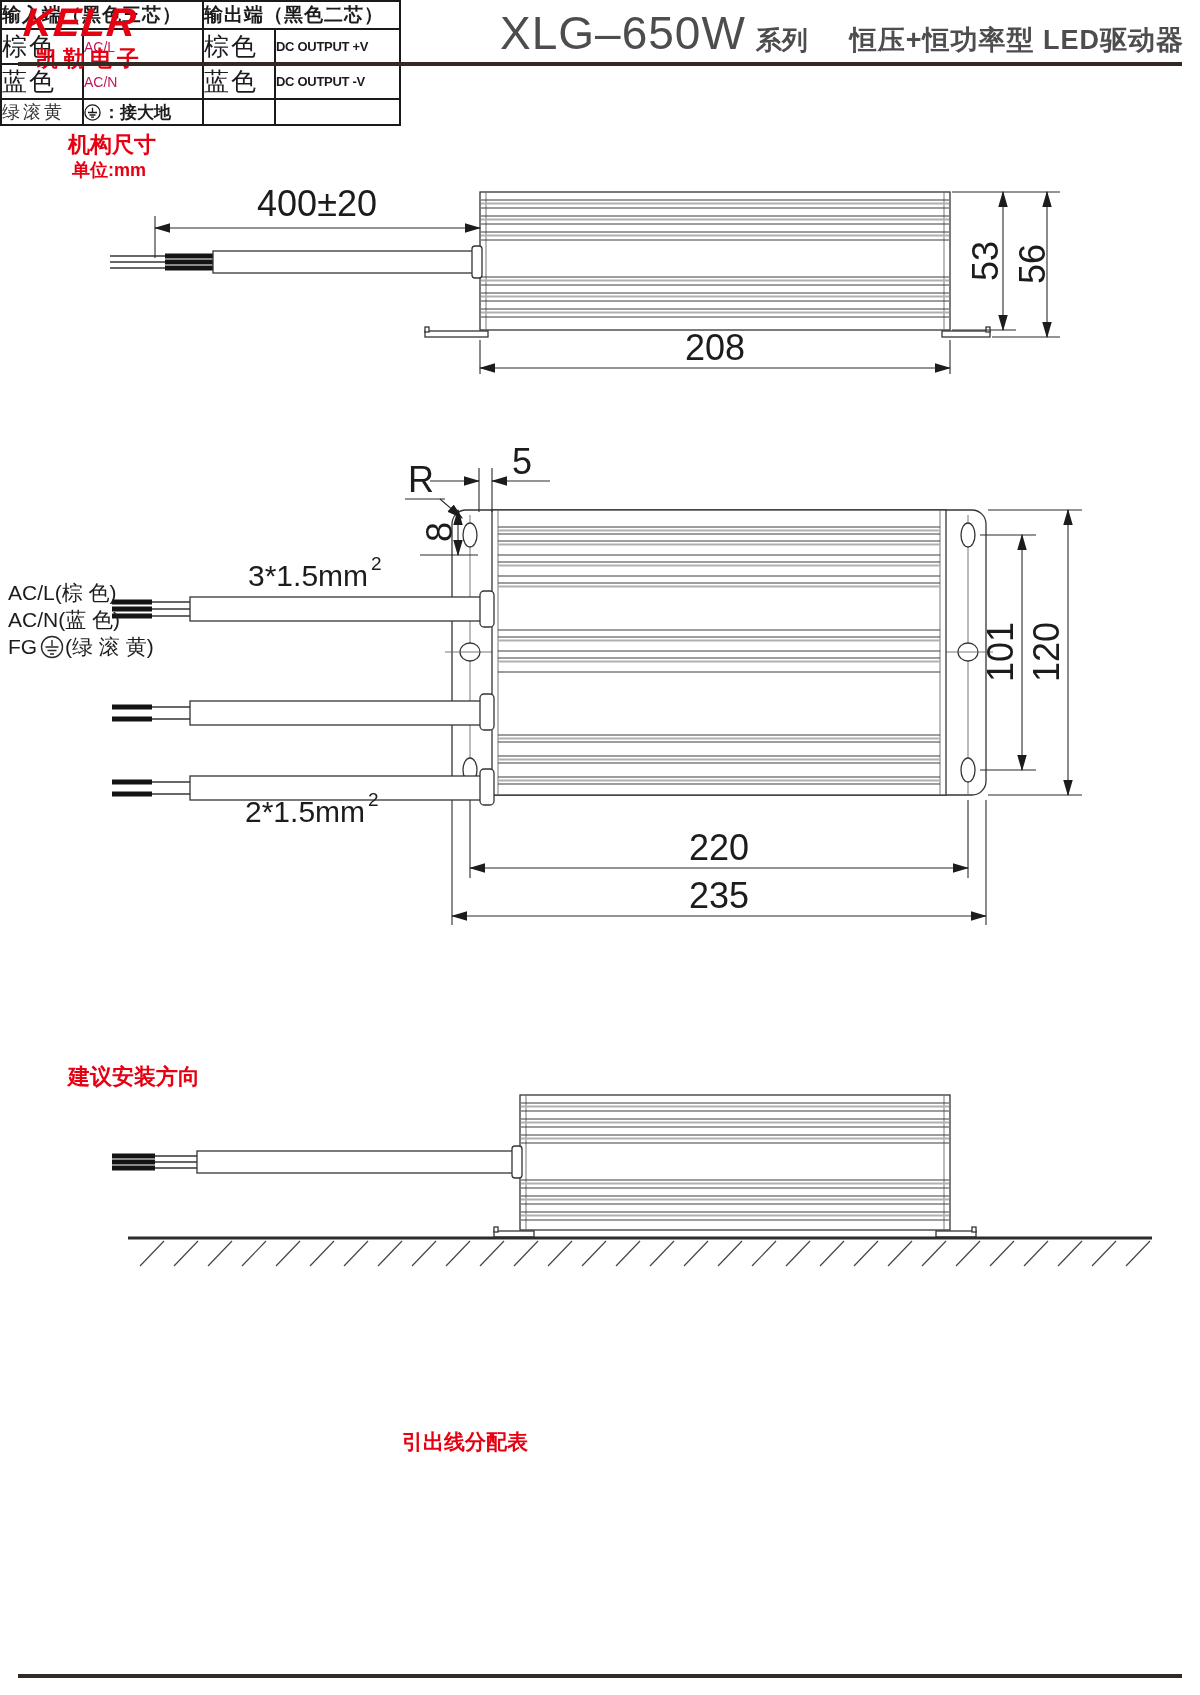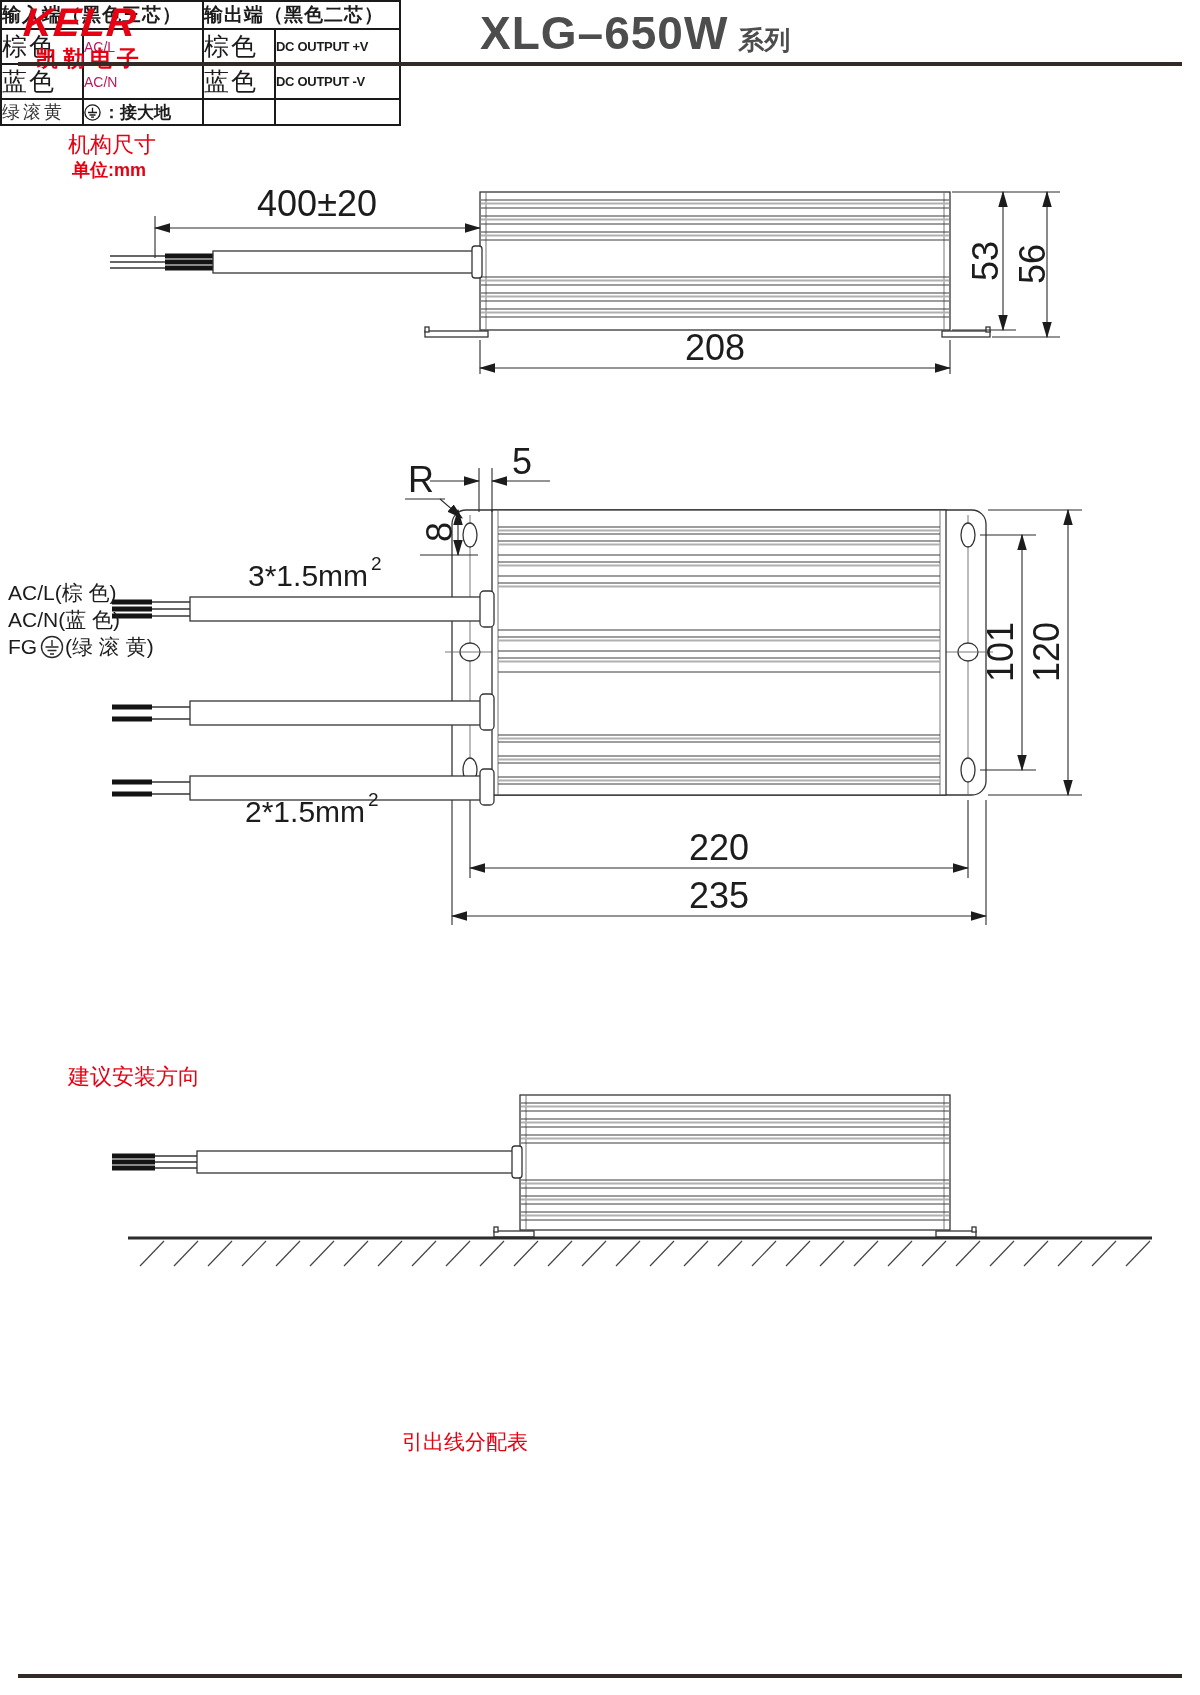--- a/index.html
+++ b/index.html
@@ -4,25 +4,25 @@
 <style>
   html,body{margin:0;padding:0;background:#ffffff;}
   #page{position:relative;width:1200px;height:1695px;background:#ffffff;overflow:hidden;
         font-family:"Liberation Sans",sans-serif;color:#1c1c1c;}
   .abs{position:absolute;}
   
   #logo-text{left:24px;top:2px;font-size:40px;font-weight:900;font-style:italic;
              letter-spacing:1px;color:#e60012;transform:skewX(-6deg);line-height:1;}
   #logo-sub{left:36px;top:48px;font-size:22px;font-weight:bold;color:#e60012;letter-spacing:5px;line-height:1;}
   #title-row{left:480px;top:6px;display:flex;align-items:baseline;white-space:nowrap;}
-  #title-model{font-size:46px;color:#4d4d4d;font-weight:700;letter-spacing:1px;}
+  #title-model{font-size:46px;color:#4d4d4d;font-weight:400;letter-spacing:1px;margin-left:20px;}
   #title-series{font-size:26px;color:#4d4d4d;font-weight:600;margin-left:10px;}
   #title-subtitle{font-size:27px;color:#4d4d4d;font-weight:600;margin-left:42px;letter-spacing:1px;}
   .rule{left:18px;width:1164px;height:4px;background:#332a26;}
-  .red-label{color:#e60012;font-weight:normal;line-height:1;}
+  .red-label{color:#e60012;font-weight:bold;line-height:1;}
   
   svg text{fill:#1c1c1c;}
   .dim{font-size:36px;font-family:"Liberation Sans",sans-serif;}
   .wlabel{font-size:21px;font-family:"Liberation Sans",sans-serif;}
   .sqmm{font-size:30px;}
   .sqexp{font-size:19px;}
   .ln{stroke:#353535;stroke-width:1.3;fill:none;}
   .thin{stroke:#6a6a6a;stroke-width:0.9;fill:none;}
   .dimln{stroke:#2a2a2a;stroke-width:1.1;fill:none;}
   .wh{fill:#ffffff;stroke:#353535;stroke-width:1.3;}
@@ -42,20 +42,21 @@
 </head>
 <body>
 
 <div id="page">
 
   <div class="abs" id="logo-text">KELR</div>
   <div class="abs" id="logo-sub">凯勒电子</div>
   <div class="abs" id="title-row">
     <span id="title-model">XLG–650W</span>
     <span id="title-series">系列</span>
+    <span id="title-subtitle">恒压+恒功率型 LED驱动器</span>
   </div>
   <div class="abs rule" style="top:62px;"></div>
 
   <div class="abs red-label" style="left:68px;top:134px;font-size:22px;">机构尺寸</div>
   <div class="abs red-label" style="left:72px;top:161px;font-size:18px;font-weight:bold;">单位:mm</div>
   <div class="abs red-label" style="left:68px;top:1066px;font-size:22px;">建议安装方向</div>
   <div class="abs red-label" style="left:402px;top:1431px;font-size:21px;">引出线分配表</div>
 
   <svg class="abs" style="left:0;top:130px;" width="1200" height="260" viewBox="0 130 1200 260">
     <defs>

